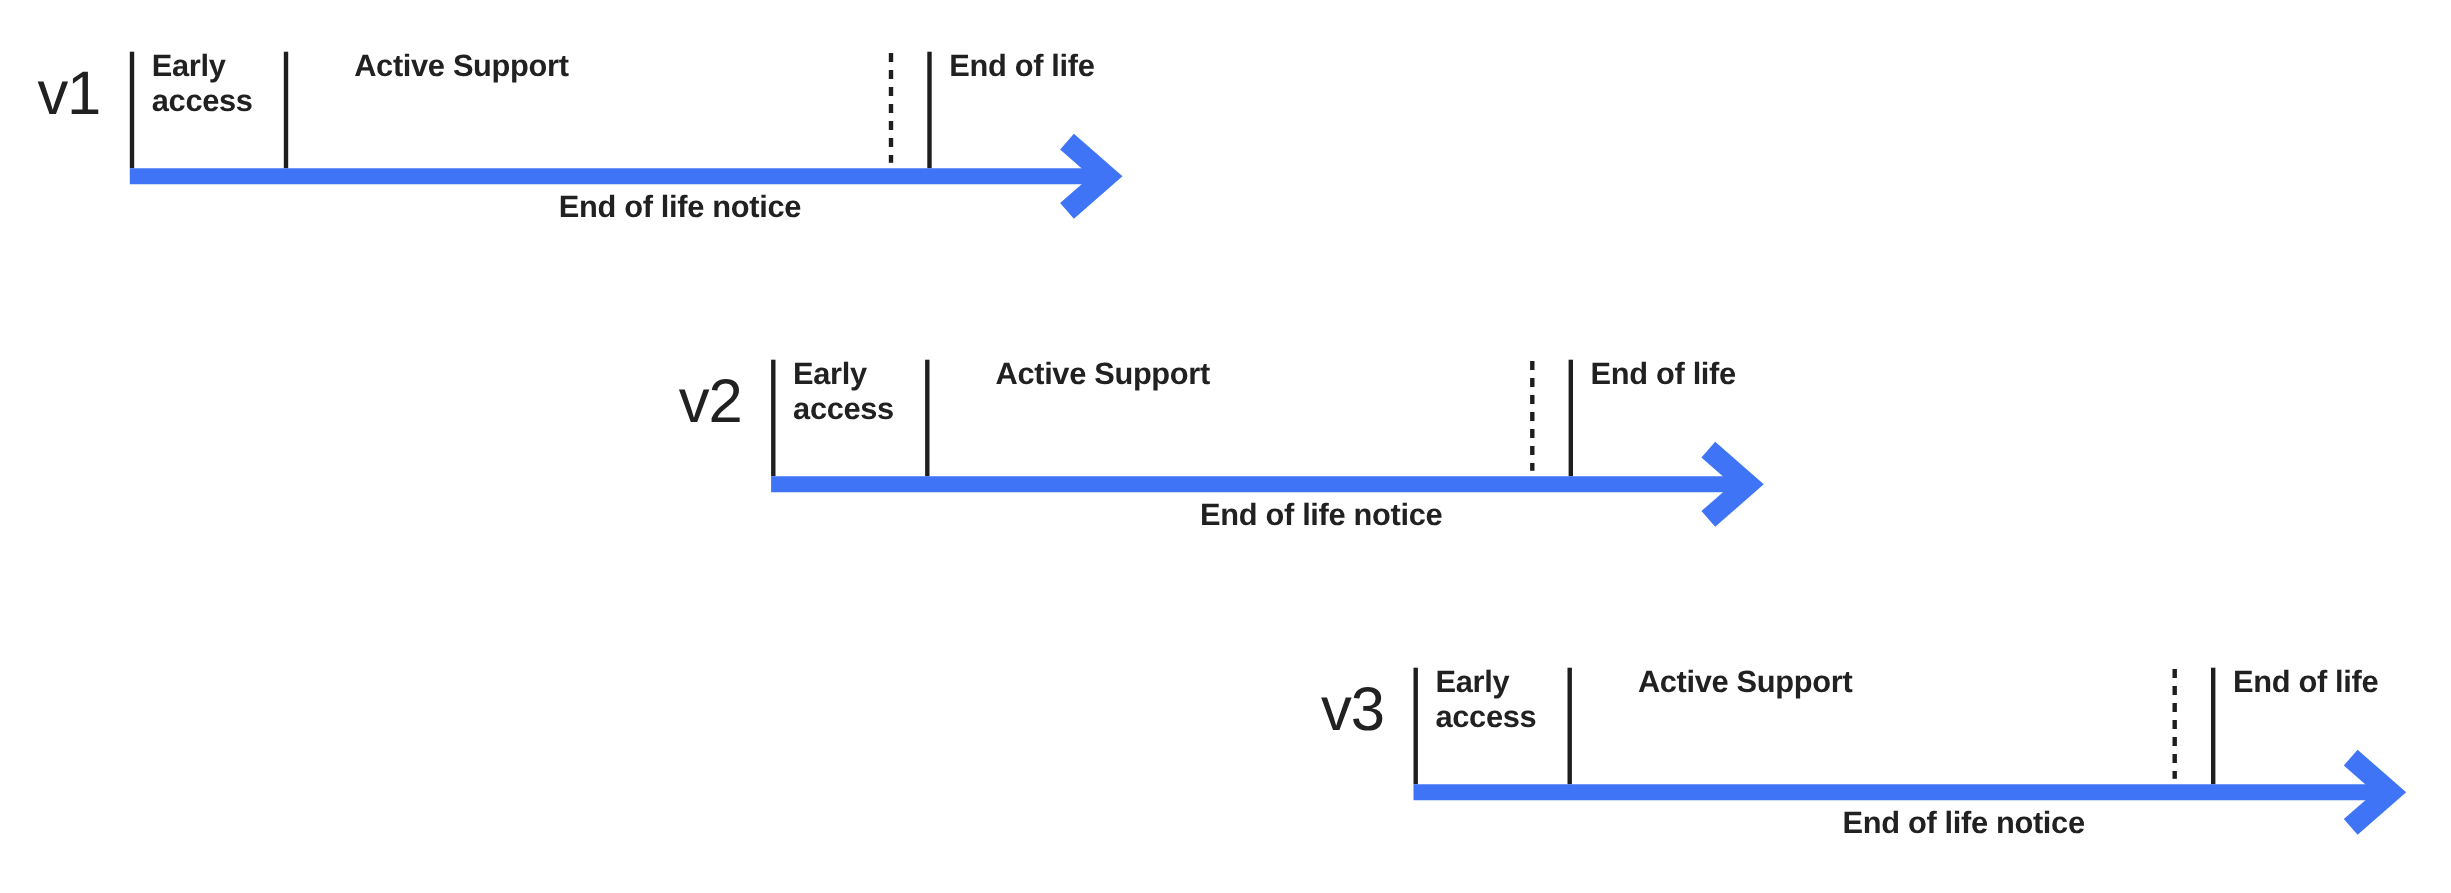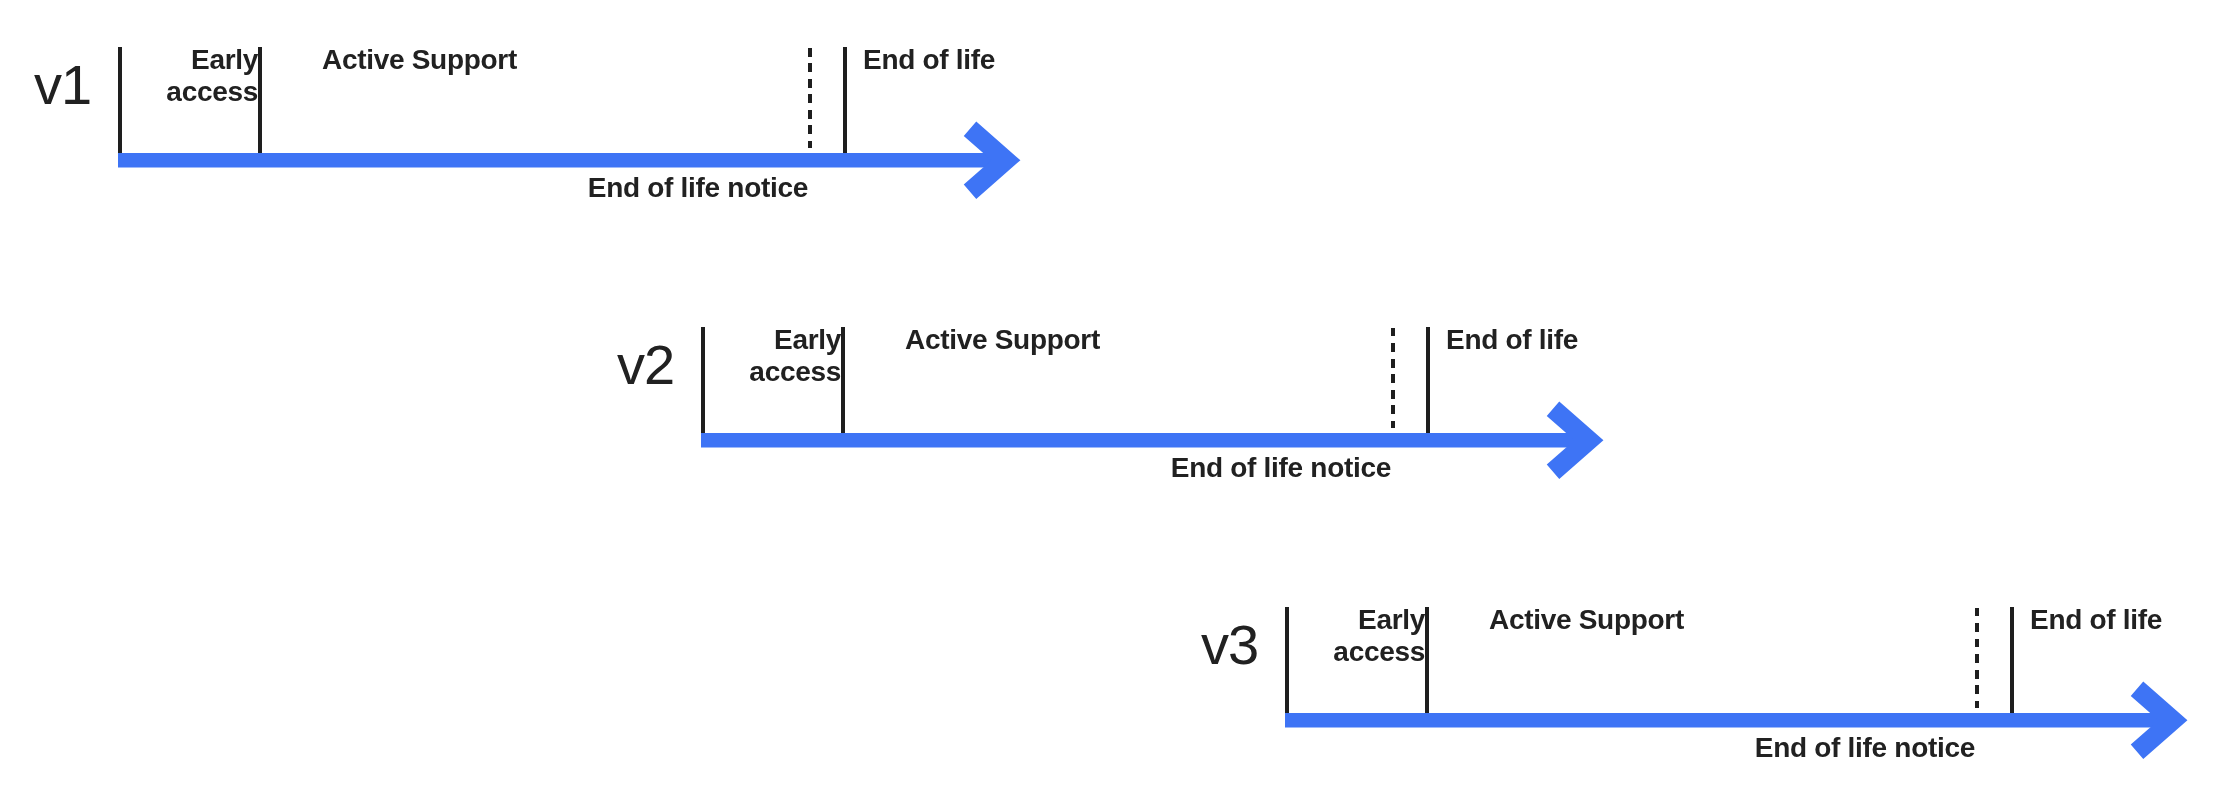--- a/index.html
+++ b/index.html
@@ -36,24 +36,24 @@
     position:absolute; left:774px; top:1px; width:4px; height:100px;
     background:repeating-linear-gradient(to bottom,
       var(--line) 0px, var(--line) 8.5px,
       transparent 8.5px, transparent 15.5px);
   }
 
   .label {
     position:absolute; font-size:28px; line-height:32px; font-weight:700;
     color:var(--text); white-space:nowrap; letter-spacing:-0.3px;
   }
-  .label-early  { left:104px; top:-3px; width:120px; white-space:normal;text-align:right; }
+  .label-early  { left:104px; top:-3px; width:120px; white-space:normal; }
   .label-active { left:244px; top:-3px;margin-left:44px; }
   .label-eol    { left:829px; top:-3px;text-align:right; }
-  .label-notice { left:474px; top:125px; width:300px; text-align:right; }
+  .label-notice { left:474px; top:125px; width:300px; text-align:left; }
 
   .arrow { position:absolute; left:0; top:0; overflow:visible; display:block; }
   .arrow .shaft { stroke:var(--accent); stroke-width:14.5; fill:none; }
   .arrow .head  { stroke:var(--accent); stroke-width:19; fill:none;
                   stroke-linejoin:miter; stroke-miterlimit:10; stroke-linecap:butt; }
 </style>
 </head>
 <body>
 
 <div class="canvas">

